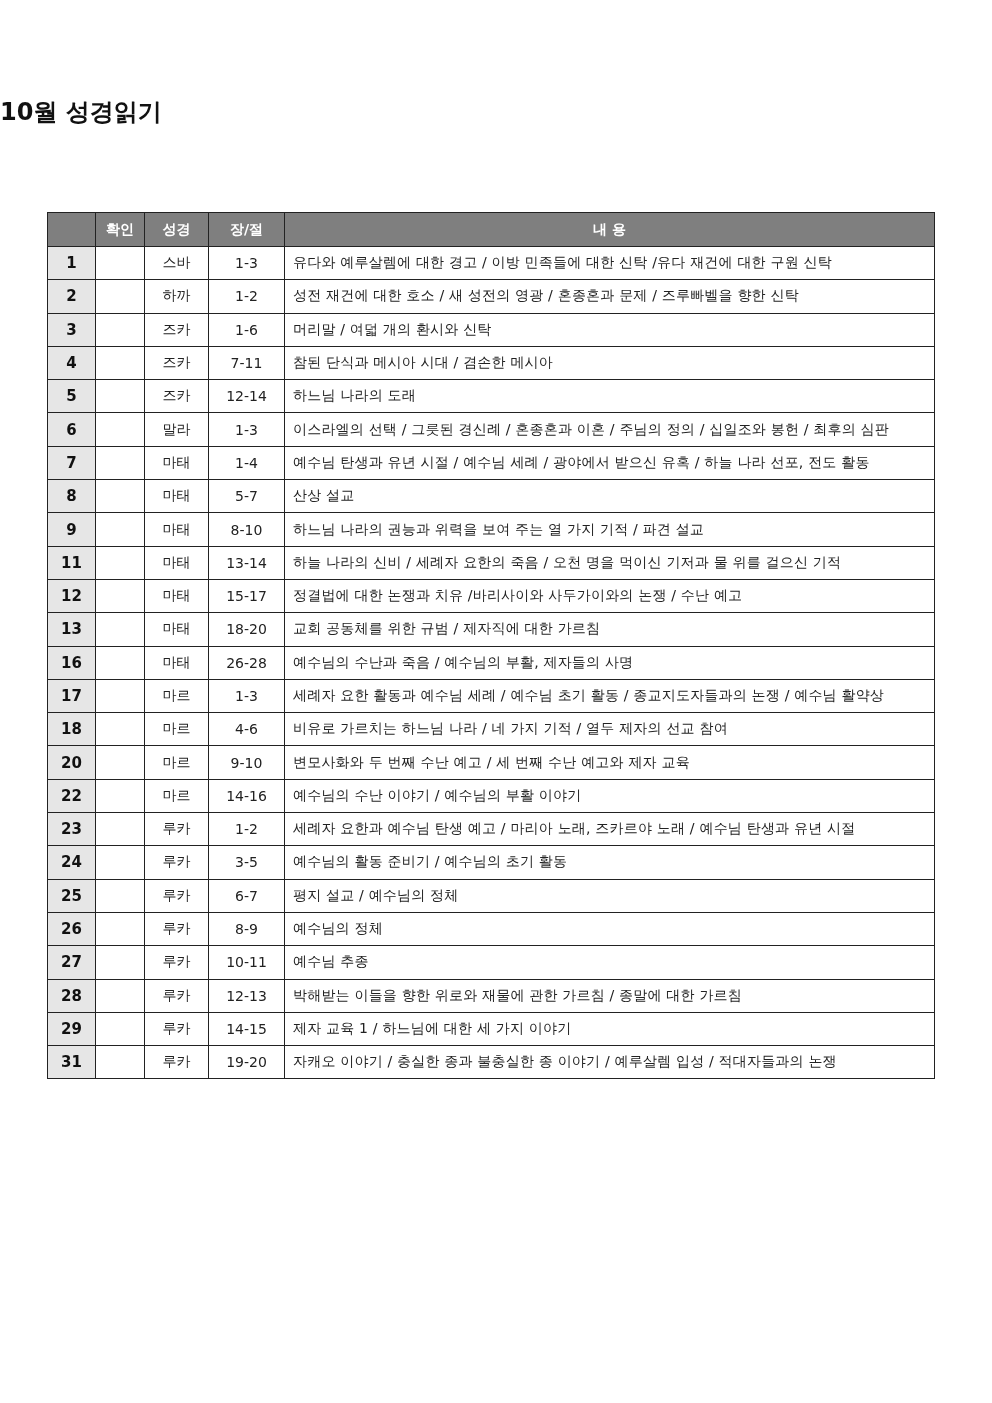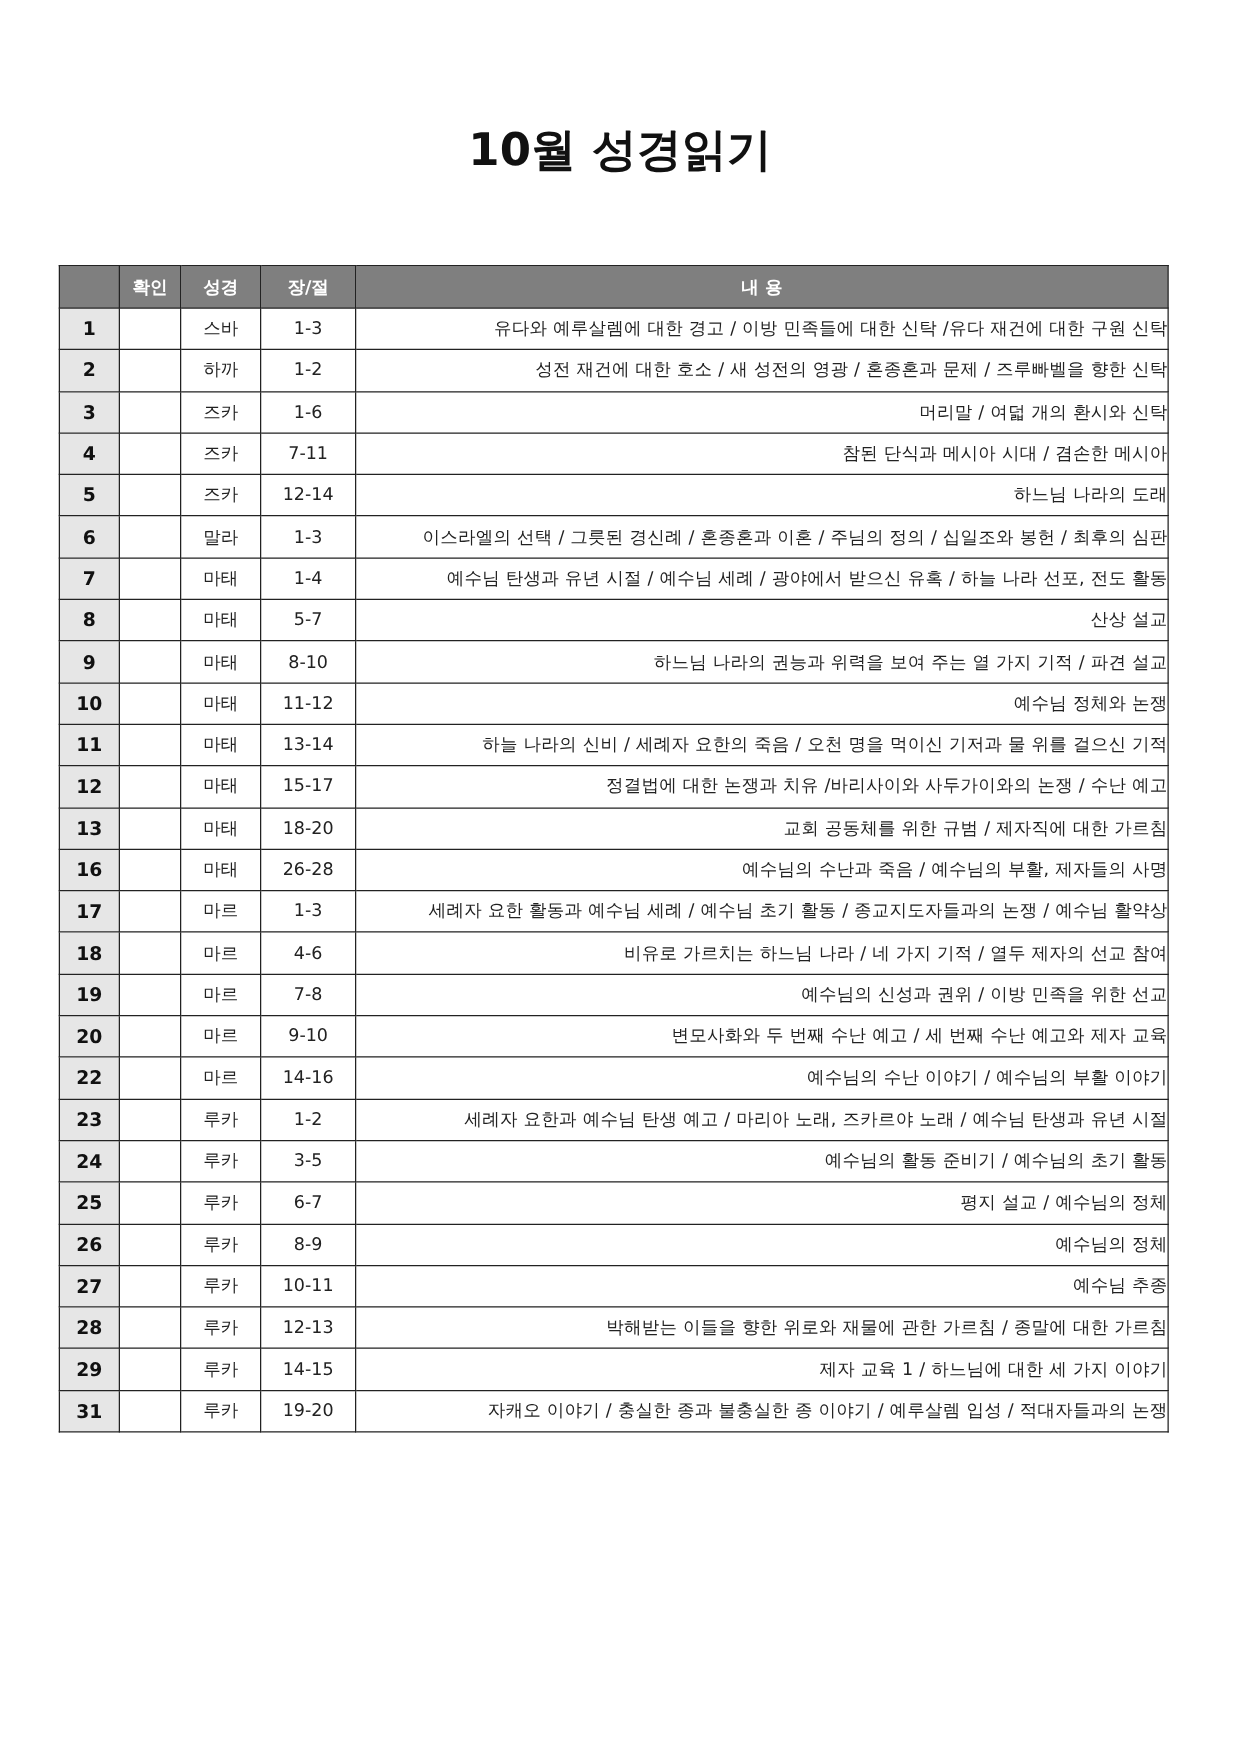--- a/index.html
+++ b/index.html
@@ -1,35 +1,35 @@
 <!DOCTYPE html>
 <html><head>
   <meta charset="utf-8">
   <style>
     html, body { margin: 0; padding: 0; background: #ffffff; }
     body { width: 992px; height: 1403px; position: relative; font-family: "DejaVu Sans", sans-serif; color: #111; }
     .title {
-      position: absolute; top: 96px; left: 0; width: 992px; text-align: center;
-      font-size: 36px; font-weight: bold; letter-spacing: 0px; color: #111;
+      position: absolute; top: 96px; left: 0; width: 992px; text-align: left;
+      font-size: 24px; font-weight: bold; letter-spacing: 0px; color: #111;
     }
     table.plan {
       position: absolute; top: 212px; left: 47px; width: 888px;
       border-collapse: collapse; table-layout: fixed; padding-left: 33px;
     }
     table.plan th, table.plan td {
       border: 1px solid #222; height: 32.3px; padding: 0; font-size: 14px;
       overflow: hidden; white-space: nowrap;
     }
     table.plan thead th {
       background: #7f7f7f; color: #ffffff; font-weight: bold; height: 33px; font-size: 14px;
     }
     table.plan td.num { background: #e6e6e6; font-weight: bold; text-align: center; font-size: 15px; }
     table.plan td.check { text-align: center; }
     table.plan td.book, table.plan td.ch { text-align: center; color: #222; }
-    table.plan td.content { text-align: right; padding-left: 8px; color: #222; letter-spacing: 0.2px; }
+    table.plan td.content { text-align: left; padding-left: 8px; color: #222; letter-spacing: 0.2px; }
     col.c-num { width: 48px; }
     col.c-check { width: 49px; }
     col.c-book { width: 64px; }
     col.c-ch { width: 76px; }
   </style>
 </head>
 <body>
 
 <div class="title">10월 성경읽기</div>
 
@@ -108,27 +108,20 @@
         <td class="content">산상 설교</td>
       </tr>
       <tr>
         <td class="num">9</td>
         <td class="check"></td>
         <td class="book">마태</td>
         <td class="ch">8-10</td>
         <td class="content">하느님 나라의 권능과 위력을 보여 주는 열 가지 기적 / 파견 설교</td>
       </tr>
       <tr>
-        <td class="num">10</td>
-        <td class="check"></td>
-        <td class="book">마태</td>
-        <td class="ch">11-12</td>
-        <td class="content">예수님 정체와 논쟁</td>
-      </tr>
-      <tr>
         <td class="num">11</td>
         <td class="check"></td>
         <td class="book">마태</td>
         <td class="ch">13-14</td>
         <td class="content">하늘 나라의 신비 / 세례자 요한의 죽음 / 오천 명을 먹이신 기저과 물 위를 걸으신 기적</td>
       </tr>
       <tr>
         <td class="num">12</td>
         <td class="check"></td>
         <td class="book">마태</td>
@@ -155,27 +148,20 @@
         <td class="book">마르</td>
         <td class="ch">1-3</td>
         <td class="content">세례자 요한 활동과 예수님 세례 / 예수님 초기 활동 / 종교지도자들과의 논쟁 / 예수님 활약상</td>
       </tr>
       <tr>
         <td class="num">18</td>
         <td class="check"></td>
         <td class="book">마르</td>
         <td class="ch">4-6</td>
         <td class="content">비유로 가르치는 하느님 나라 / 네 가지 기적 / 열두 제자의 선교 참여</td>
-      </tr>
-      <tr>
-        <td class="num">19</td>
-        <td class="check"></td>
-        <td class="book">마르</td>
-        <td class="ch">7-8</td>
-        <td class="content">예수님의 신성과 권위 / 이방 민족을 위한 선교</td>
       </tr>
       <tr>
         <td class="num">20</td>
         <td class="check"></td>
         <td class="book">마르</td>
         <td class="ch">9-10</td>
         <td class="content">변모사화와 두 번째 수난 예고 / 세 번째 수난 예고와 제자 교육</td>
       </tr>
       <tr>
         <td class="num">22</td>

